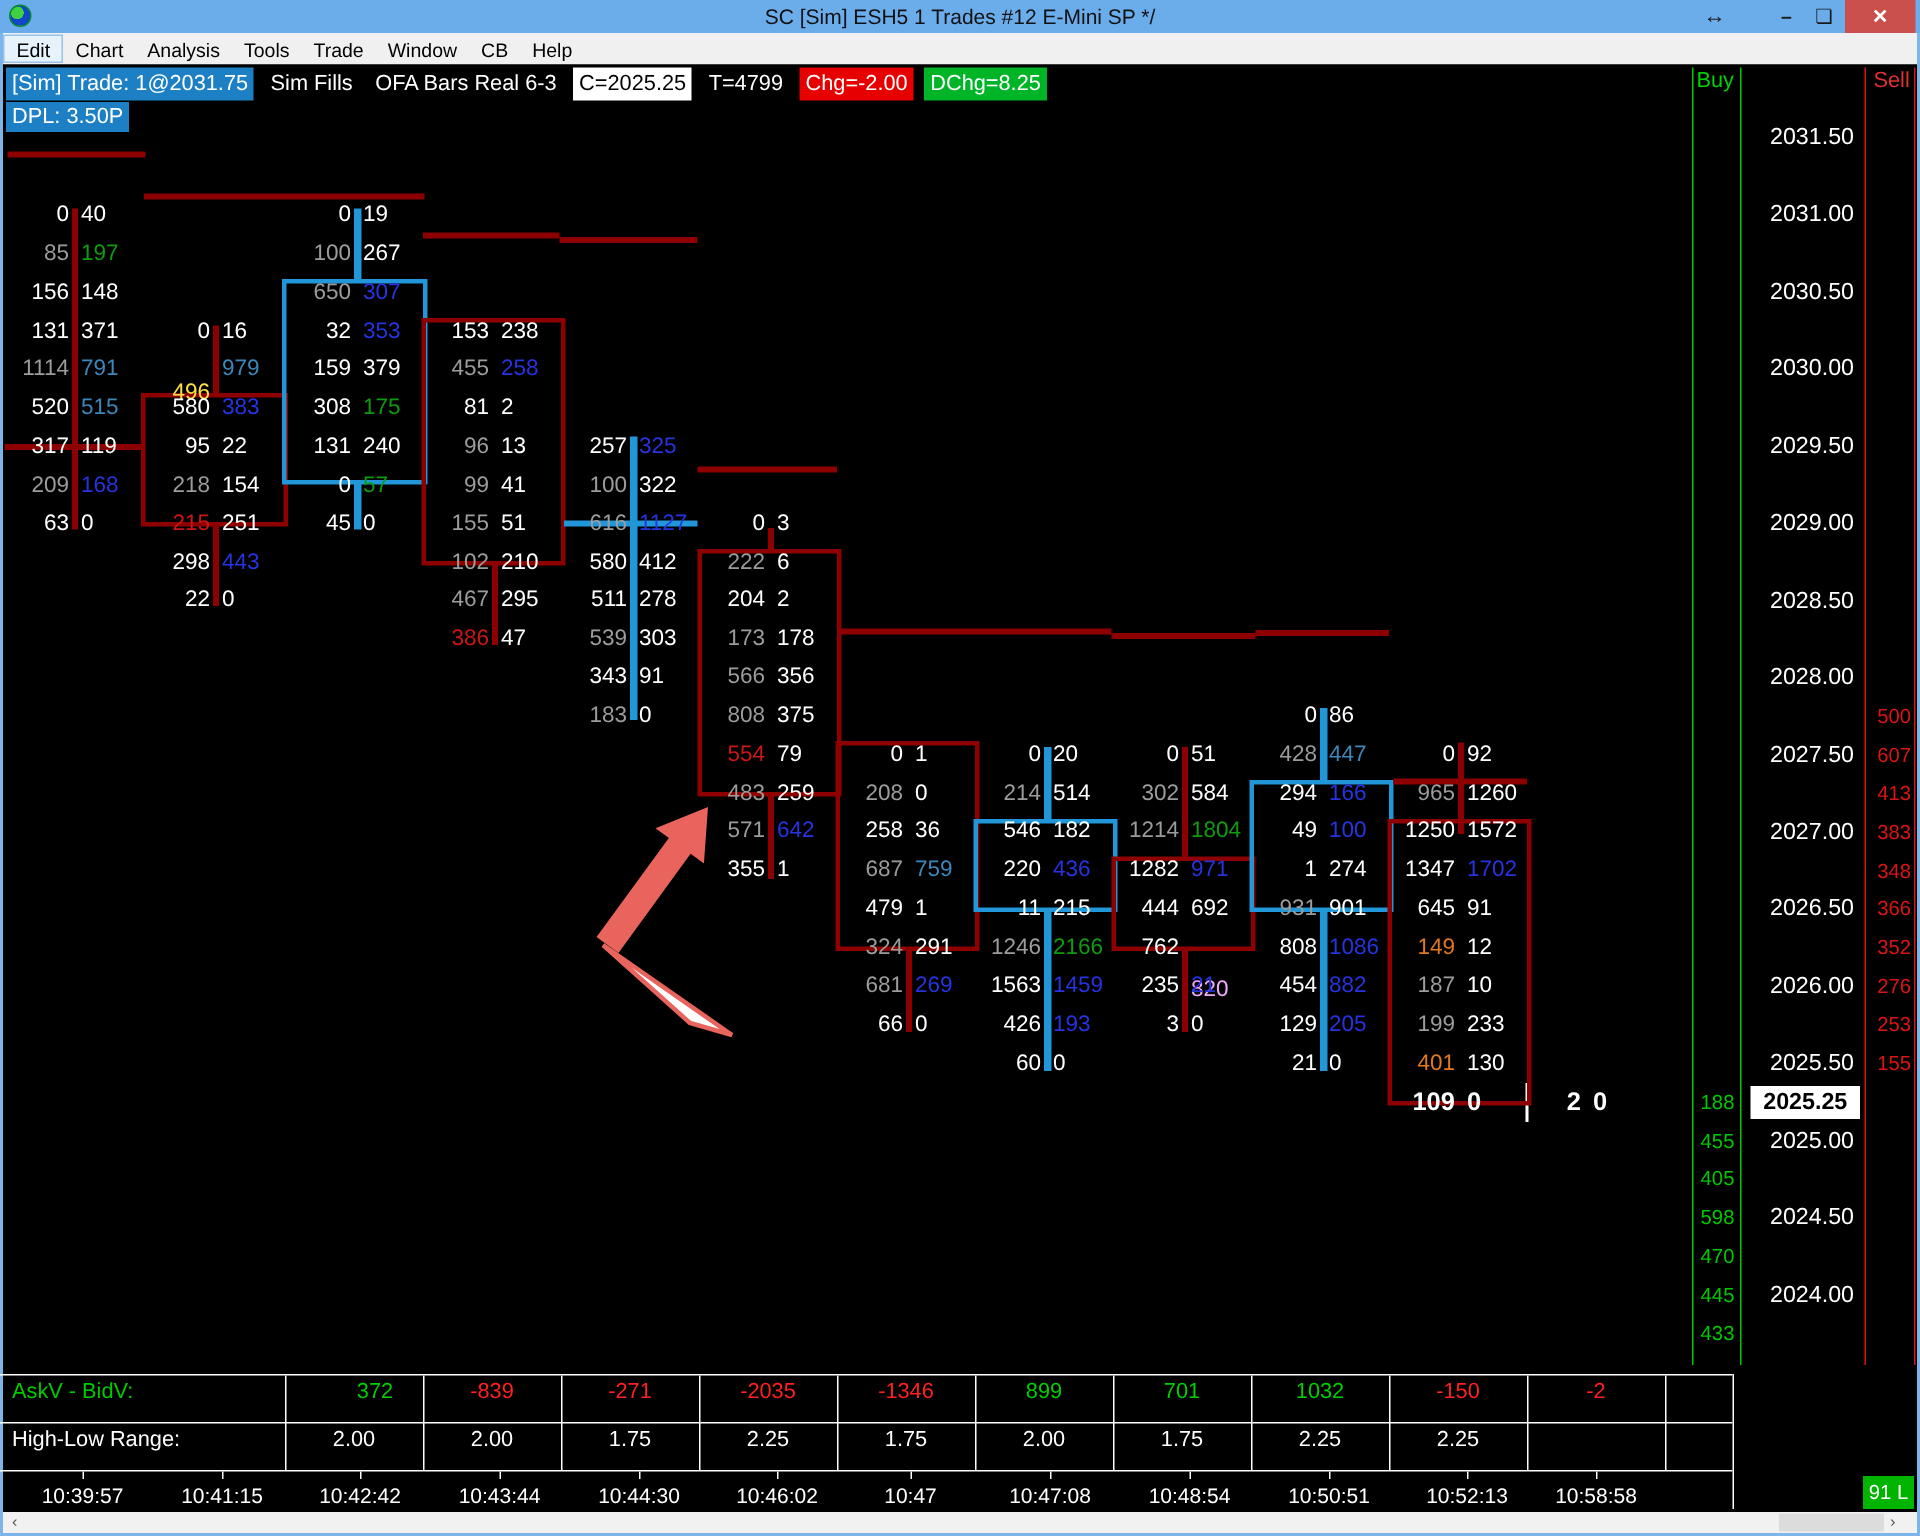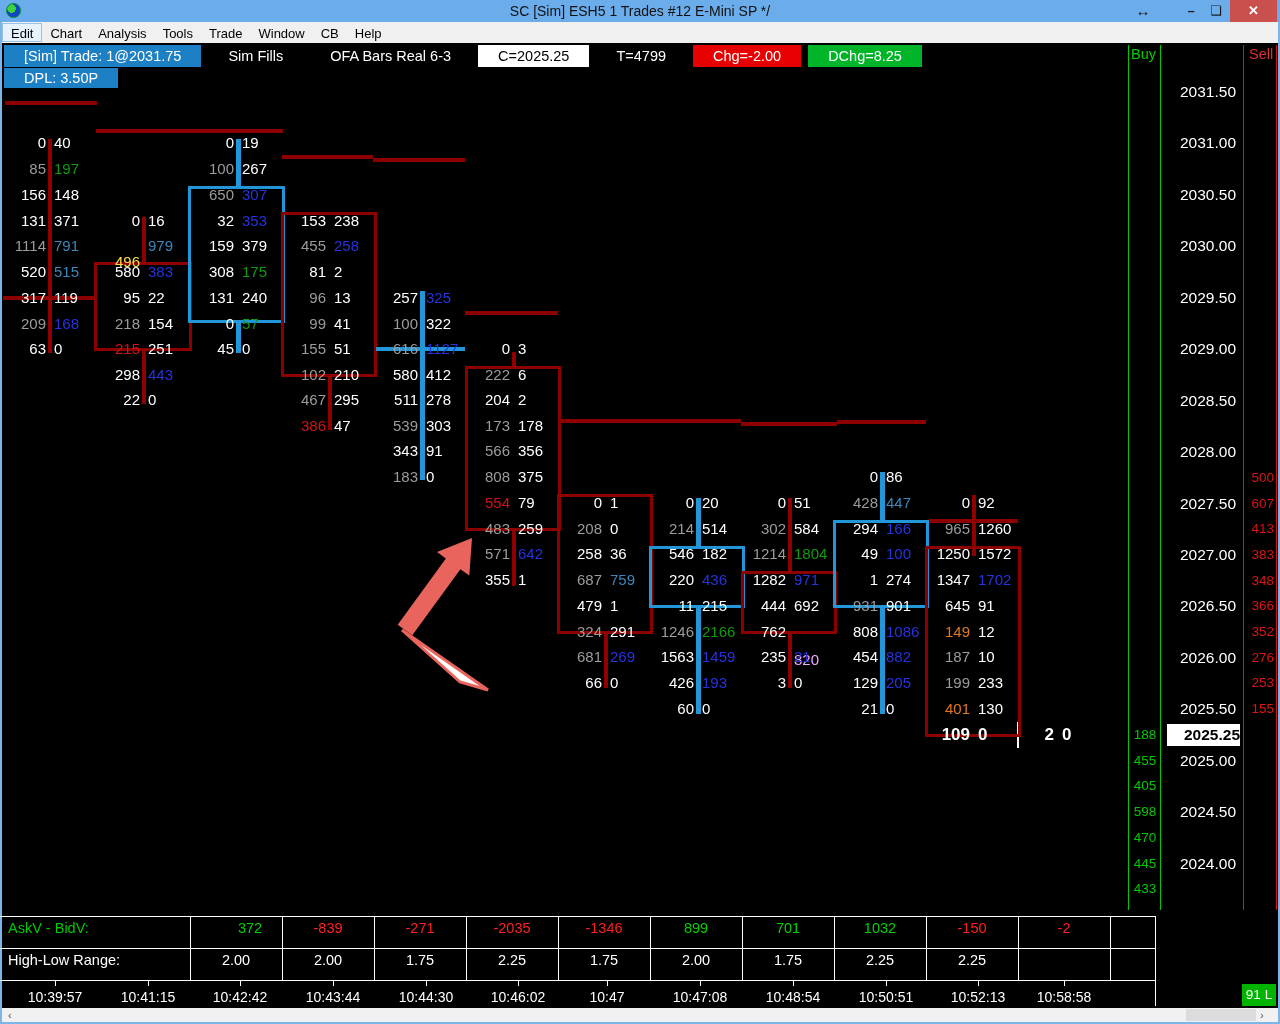--- a/index.html
+++ b/index.html
@@ -15,38 +15,38 @@
   #btn-min { left:1180px; width:22px; font-weight:bold; }
   #btn-restore { left:1204px; width:24px; }
   #btn-close { left:1230px; width:47px; background:#c9504c; color:#fff; font-size:13px; font-weight:bold; }
   #menubar { position:absolute; left:2px; top:22px; width:1276px; height:21px; background:#f0f0f0; font-size:13px; color:#000; }
   .menu-item { display:inline-block; padding:1px 8px; height:19px; line-height:18px; margin-top:1px; }
   .menu-item.first { background:#e6f2fc; border:1px solid #98c3e6; }
   #chart-bg { position:absolute; left:2px; top:43px; width:1276px; height:965px; background:#000; }
   #chart-layer { position:absolute; left:0; top:0; width:1280px; height:1024px; }
   
   #statusline1 { position:absolute; left:4px; top:45px; height:22px; display:flex; gap:7px; font-size:14.5px; line-height:22px; color:#fff; white-space:nowrap; }
-  .seg { padding:0 20px; }
+  .seg { padding:0 4px; }
   .seg-blue { background:#1d80c4; }
   .seg-white { background:#fff; color:#000; }
   .seg-red { background:#e60000; }
   .seg-green { background:#00b428; }
   #statusline2 { position:absolute; left:4px; top:68px; height:20px; font-size:14.5px; line-height:20px; color:#fff; }
   #buy-label { position:absolute; left:1131px; top:46px; color:#00d000; font-size:14.5px; }
   #sell-label { position:absolute; left:1249px; top:46px; color:#e03030; font-size:14.5px; }
   
   .hline { position:absolute; height:4px; }
   .vline { position:absolute; }
   .obox { position:absolute; background:transparent; }
   .cellA, .cellB { position:absolute; height:20px; line-height:20px; font-size:15px; white-space:nowrap; }
   .cellA { text-align:right; }
   .cellB { text-align:left; }
   .bold-cell { font-size:17px; font-weight:bold; }
   .price-label { position:absolute; width:72px; text-align:right; color:#fff; font-size:15.5px; height:20px; line-height:20px; }
-  .price-hl { background:#fff; color:#000 !important; font-weight:bold; text-align:right; }
+  .price-hl { background:#fff; color:#000 !important; font-weight:bold; text-align:center; }
   .depth-sell { position:absolute; width:30px; text-align:right; font-size:13.5px; height:18px; line-height:18px; }
   .depth-buy { position:absolute; width:30px; text-align:center; font-size:13.5px; height:18px; line-height:18px; }
   
   .panel-line { position:absolute; background:#fff; }
   .panel-label { position:absolute; left:8px; font-size:14.5px; height:22px; line-height:22px; }
   .panel-val { position:absolute; width:80px; text-align:center; font-size:14.5px; height:22px; line-height:22px; }
   .time-label { position:absolute; width:80px; text-align:center; color:#fff; font-size:14px; height:18px; line-height:18px; }
   .time-tick { position:absolute; width:1px; height:5px; background:#fff; }
   #badge-91l { position:absolute; left:1242px; top:984px; width:34px; height:22px; background:#00b400; color:#fff; font-size:13.5px; text-align:center; line-height:22px; }
   #scrollbar { position:absolute; left:2px; top:1008px; width:1276px; height:14px; background:#f1f1f1; }

